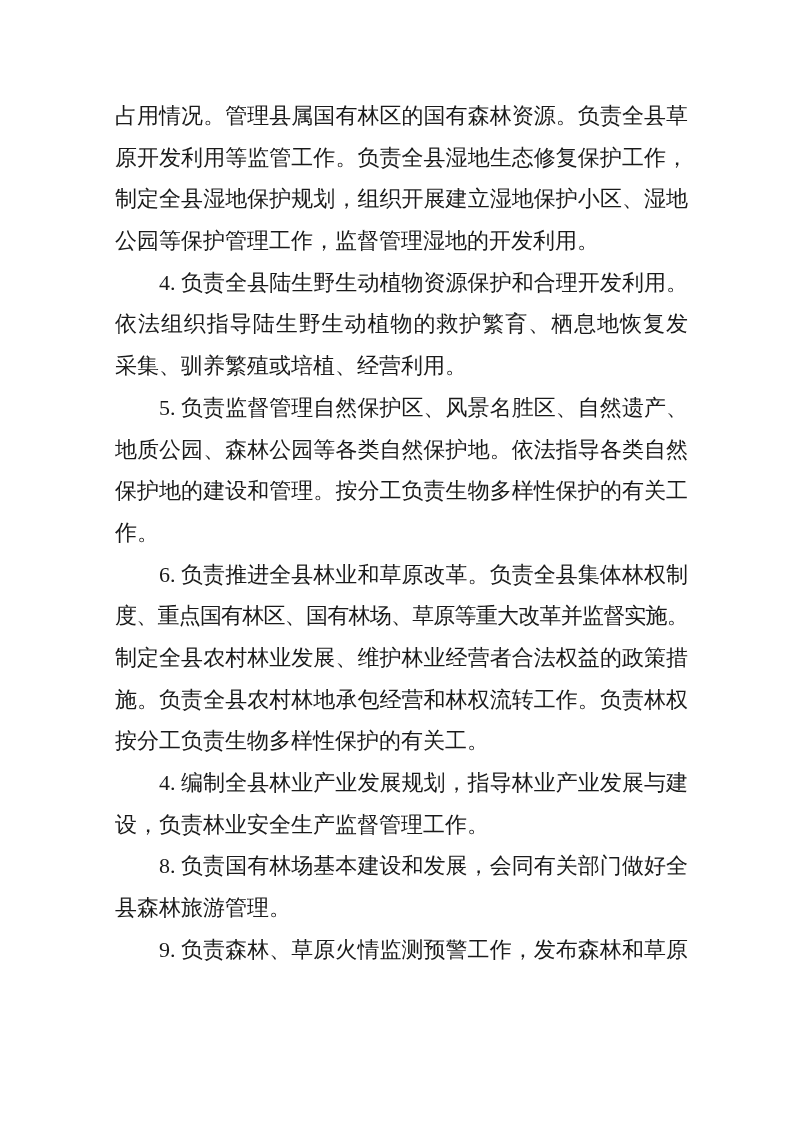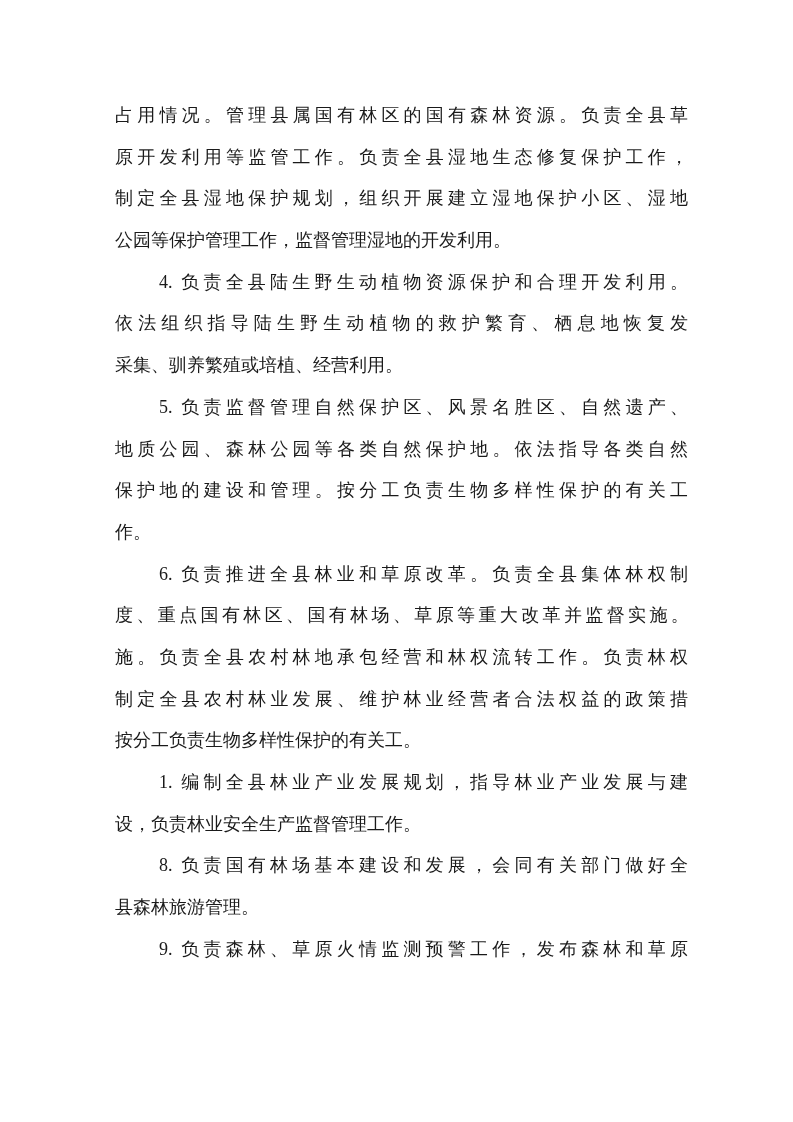--- a/index.html
+++ b/index.html
@@ -19,21 +19,21 @@
     color: #1a1a1a;
   }
   .textcol {
     width: 573px;
   }
   .para {
     margin: 0;
     padding: 0;
   }
   .line {
-    font-size: 18px;
+    font-size: 22px;
     line-height: 41.7px;
     height: 41.7px;
     white-space: nowrap;
     text-align: justify;
     text-align-last: justify;
     overflow: visible;
   }
   .line.indent {
     padding-left: 44px;
   }
@@ -66,27 +66,27 @@
     <section class="para">
       <div class="line indent">5. 负责监督管理自然保护区、风景名胜区、自然遗产、</div>
       <div class="line">地质公园、森林公园等各类自然保护地。依法指导各类自然</div>
       <div class="line">保护地的建设和管理。按分工负责生物多样性保护的有关工</div>
       <div class="line end">作。</div>
     </section>
 
     <section class="para">
       <div class="line indent">6. 负责推进全县林业和草原改革。负责全县集体林权制</div>
       <div class="line tight">度、重点国有林区、国有林场、草原等重大改革并监督实施。</div>
+      <div class="line">制定全县农村林业发展、维护林业经营者合法权益的政策措</div>
       <div class="line">施。负责全县农村林地承包经营和林权流转工作。负责林权</div>
-      <div class="line">制定全县农村林业发展、维护林业经营者合法权益的政策措</div>
       <div class="line end">按分工负责生物多样性保护的有关工。</div>
     </section>
 
     <section class="para">
-      <div class="line indent">1. 编制全县林业产业发展规划，指导林业产业发展与建</div>
+      <div class="line indent">4. 编制全县林业产业发展规划，指导林业产业发展与建</div>
       <div class="line end">设，负责林业安全生产监督管理工作。</div>
     </section>
 
     <section class="para">
       <div class="line indent">8. 负责国有林场基本建设和发展，会同有关部门做好全</div>
       <div class="line end">县森林旅游管理。</div>
     </section>
 
     <section class="para">
       <div class="line indent">9. 负责森林、草原火情监测预警工作，发布森林和草原</div>

